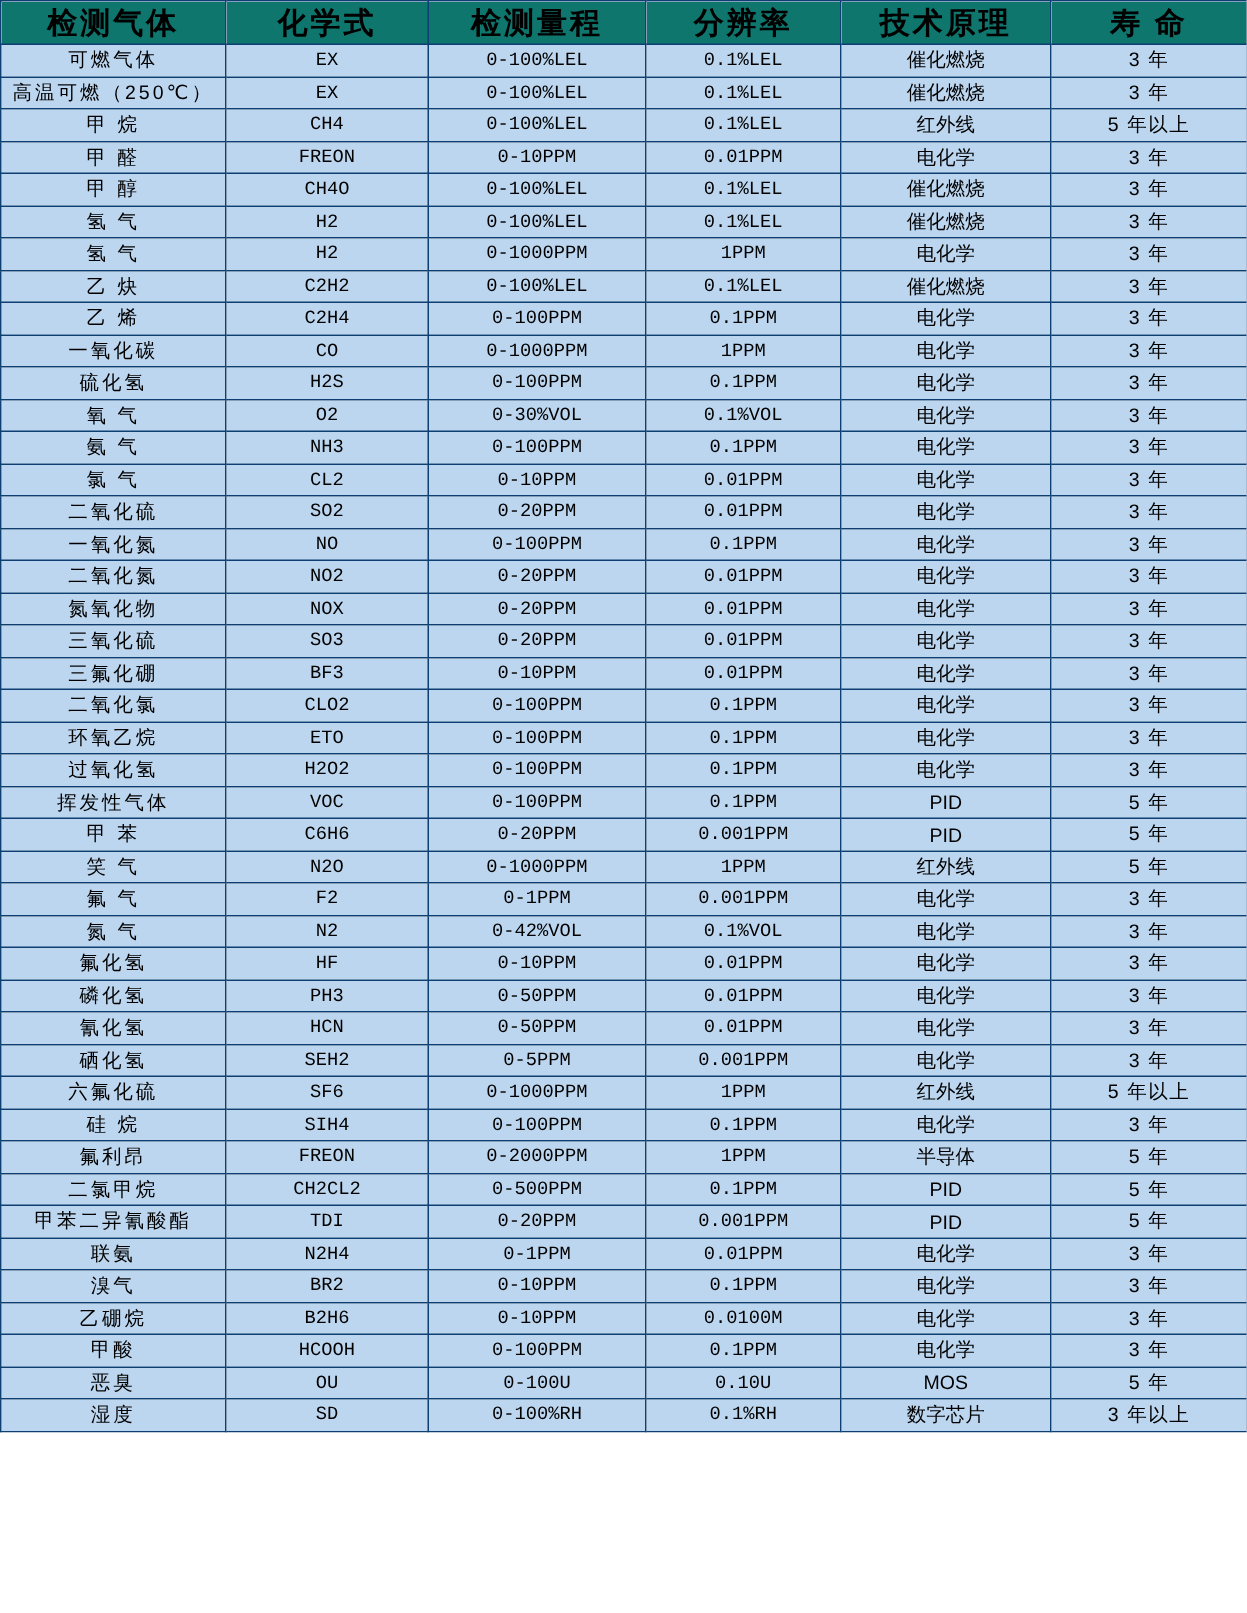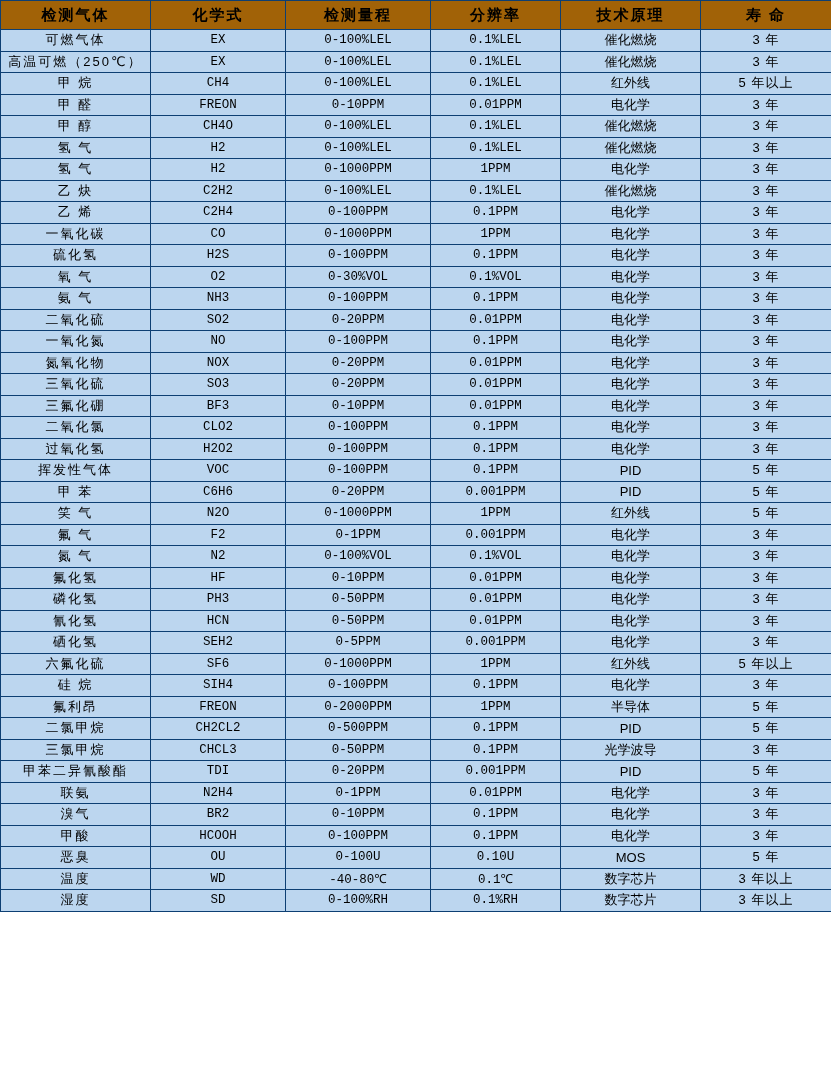--- a/index.html
+++ b/index.html
@@ -19,23 +19,23 @@
   #gas-table td, #gas-table th {
     border: 1px solid #0d3f73;
     text-align: center;
     vertical-align: middle;
     color: #000000;
     padding: 0;
     overflow: hidden;
     white-space: nowrap;
   }
   #gas-table thead th {
-    background: #a16207;
+    background: #0f766e;
     height: 28px;
-    font-size: 15px;
+    font-size: 20px;
     font-weight: bold;
     letter-spacing: 2px;
   }
   #gas-table tbody td {
     background: #bcd6ef;
     height: 20.5px;
     font-size: 13px;
   }
   #gas-table tbody tr td:nth-child(1) {
     letter-spacing: 2px;
@@ -178,36 +178,52 @@
       </tr>
       <tr>
         <td>氨 气</td>
         <td>NH3</td>
         <td>0-100PPM</td>
         <td>0.1PPM</td>
         <td>电化学</td>
         <td>3 年</td>
       </tr>
       <tr>
+        <td>氯 气</td>
+        <td>CL2</td>
+        <td>0-10PPM</td>
+        <td>0.01PPM</td>
+        <td>电化学</td>
+        <td>3 年</td>
+      </tr>
+      <tr>
         <td>二氧化硫</td>
         <td>SO2</td>
         <td>0-20PPM</td>
         <td>0.01PPM</td>
         <td>电化学</td>
         <td>3 年</td>
       </tr>
       <tr>
         <td>一氧化氮</td>
         <td>NO</td>
         <td>0-100PPM</td>
         <td>0.1PPM</td>
         <td>电化学</td>
         <td>3 年</td>
       </tr>
       <tr>
+        <td>二氧化氮</td>
+        <td>NO2</td>
+        <td>0-20PPM</td>
+        <td>0.01PPM</td>
+        <td>电化学</td>
+        <td>3 年</td>
+      </tr>
+      <tr>
         <td>氮氧化物</td>
         <td>NOX</td>
         <td>0-20PPM</td>
         <td>0.01PPM</td>
         <td>电化学</td>
         <td>3 年</td>
       </tr>
       <tr>
         <td>三氧化硫</td>
         <td>SO3</td>
@@ -220,20 +236,28 @@
         <td>三氟化硼</td>
         <td>BF3</td>
         <td>0-10PPM</td>
         <td>0.01PPM</td>
         <td>电化学</td>
         <td>3 年</td>
       </tr>
       <tr>
         <td>二氧化氯</td>
         <td>CLO2</td>
+        <td>0-100PPM</td>
+        <td>0.1PPM</td>
+        <td>电化学</td>
+        <td>3 年</td>
+      </tr>
+      <tr>
+        <td>环氧乙烷</td>
+        <td>ETO</td>
         <td>0-100PPM</td>
         <td>0.1PPM</td>
         <td>电化学</td>
         <td>3 年</td>
       </tr>
       <tr>
         <td>过氧化氢</td>
         <td>H2O2</td>
         <td>0-100PPM</td>
         <td>0.1PPM</td>
@@ -268,21 +292,21 @@
         <td>氟 气</td>
         <td>F2</td>
         <td>0-1PPM</td>
         <td>0.001PPM</td>
         <td>电化学</td>
         <td>3 年</td>
       </tr>
       <tr>
         <td>氮 气</td>
         <td>N2</td>
-        <td>0-100%VOL</td>
+        <td>0-42%VOL</td>
         <td>0.1%VOL</td>
         <td>电化学</td>
         <td>3 年</td>
       </tr>
       <tr>
         <td>氟化氢</td>
         <td>HF</td>
         <td>0-10PPM</td>
         <td>0.01PPM</td>
         <td>电化学</td>
@@ -338,74 +362,66 @@
       </tr>
       <tr>
         <td>二氯甲烷</td>
         <td>CH2CL2</td>
         <td>0-500PPM</td>
         <td>0.1PPM</td>
         <td>PID</td>
         <td>5 年</td>
       </tr>
       <tr>
-        <td>三氯甲烷</td>
-        <td>CHCL3</td>
-        <td>0-50PPM</td>
-        <td>0.1PPM</td>
-        <td>光学波导</td>
-        <td>3 年</td>
-      </tr>
-      <tr>
         <td>甲苯二异氰酸酯</td>
         <td>TDI</td>
         <td>0-20PPM</td>
         <td>0.001PPM</td>
         <td>PID</td>
         <td>5 年</td>
       </tr>
       <tr>
         <td>联氨</td>
         <td>N2H4</td>
         <td>0-1PPM</td>
         <td>0.01PPM</td>
         <td>电化学</td>
         <td>3 年</td>
       </tr>
       <tr>
         <td>溴气</td>
         <td>BR2</td>
         <td>0-10PPM</td>
         <td>0.1PPM</td>
+        <td>电化学</td>
+        <td>3 年</td>
+      </tr>
+      <tr>
+        <td>乙硼烷</td>
+        <td>B2H6</td>
+        <td>0-10PPM</td>
+        <td>0.0100M</td>
         <td>电化学</td>
         <td>3 年</td>
       </tr>
       <tr>
         <td>甲酸</td>
         <td>HCOOH</td>
         <td>0-100PPM</td>
         <td>0.1PPM</td>
         <td>电化学</td>
         <td>3 年</td>
       </tr>
       <tr>
         <td>恶臭</td>
         <td>OU</td>
         <td>0-100U</td>
         <td>0.10U</td>
         <td>MOS</td>
         <td>5 年</td>
-      </tr>
-      <tr>
-        <td>温度</td>
-        <td>WD</td>
-        <td>-40-80℃</td>
-        <td>0.1℃</td>
-        <td>数字芯片</td>
-        <td>3 年以上</td>
       </tr>
       <tr>
         <td>湿度</td>
         <td>SD</td>
         <td>0-100%RH</td>
         <td>0.1%RH</td>
         <td>数字芯片</td>
         <td>3 年以上</td>
       </tr>
     </tbody>

